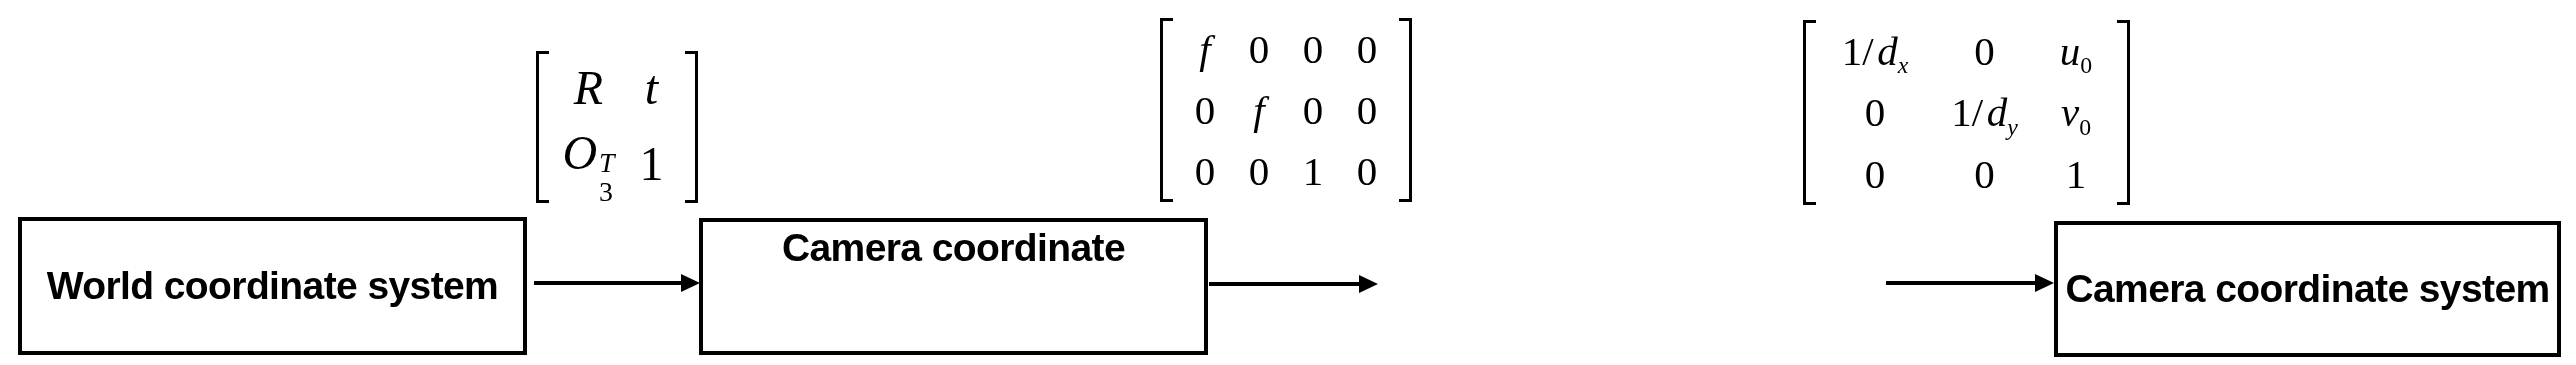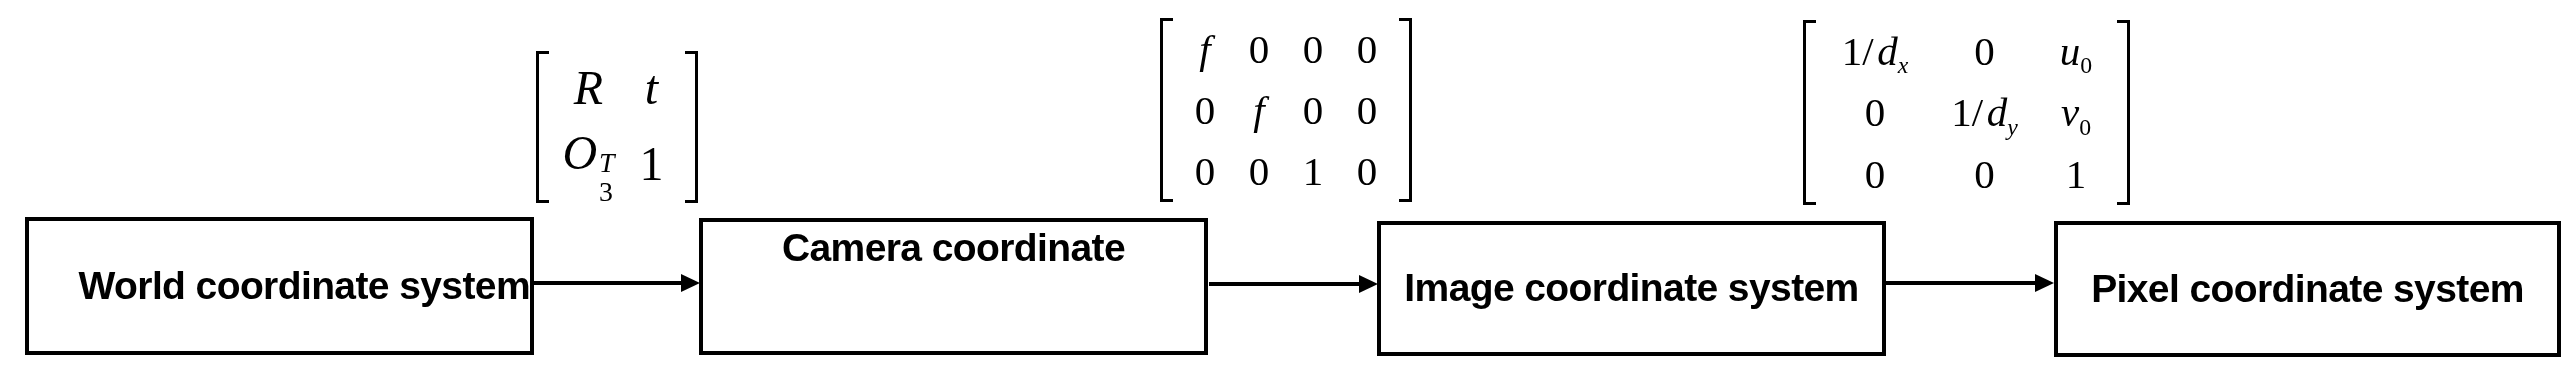--- a/index.html
+++ b/index.html
@@ -10,21 +10,21 @@
   }
 
   
   .box {
     position:absolute; box-sizing:border-box;
     border:4.2px solid #000; background:#fff;
     display:flex; flex-direction:column; align-items:center; justify-content:center;
     text-align:center; font-weight:bold; font-size:39px; line-height:1.35;
     letter-spacing:-0.6px; white-space:nowrap;
   }
-  .box1 { left:25px;   top:217px; width:509px; height:138px;align-items:flex-end; }
+  .box1 { left:18px;   top:217px; width:509px; height:138px; }
   .box2 { left:699px; top:218px; width:509px; height:137px;justify-content:space-between; }
   .box3 { left:1377px; top:221px; width:509px; height:135px; }
   .box4 { left:2054px; top:221px; width:507px; height:136px; }
   .boxline { display:block; }
   .boxline:empty { display:none; }
 
   
   .arrow { position:absolute; display:flex; align-items:center; height:20.5px; }
   .shaft { flex:1; height:3.6px; background:#000; }
   .head  { width:0; height:0; border-left:19px solid #000;
@@ -124,25 +124,22 @@
     </div>
     <div class="br"></div>
   </div>
 
   <div class="box box1">
     <span class="boxline">World coordinate system</span>
   </div>
   <div class="box box2">
     <span class="boxline">Camera coordinate</span>
   </div>
-  <div class="box box3">
-    <span class="boxline">Image coordinate system</span>
-  </div>
   <div class="box box4">
-    <span class="boxline">Pixel coordinate system</span>
+    <span class="boxline">Camera coordinate system</span>
   </div>
 
   <div class="arrow arrow1">
     <div class="shaft"></div>
     <div class="head"></div>
   </div>
   <div class="arrow arrow2">
     <div class="shaft"></div>
     <div class="head"></div>
   </div>

